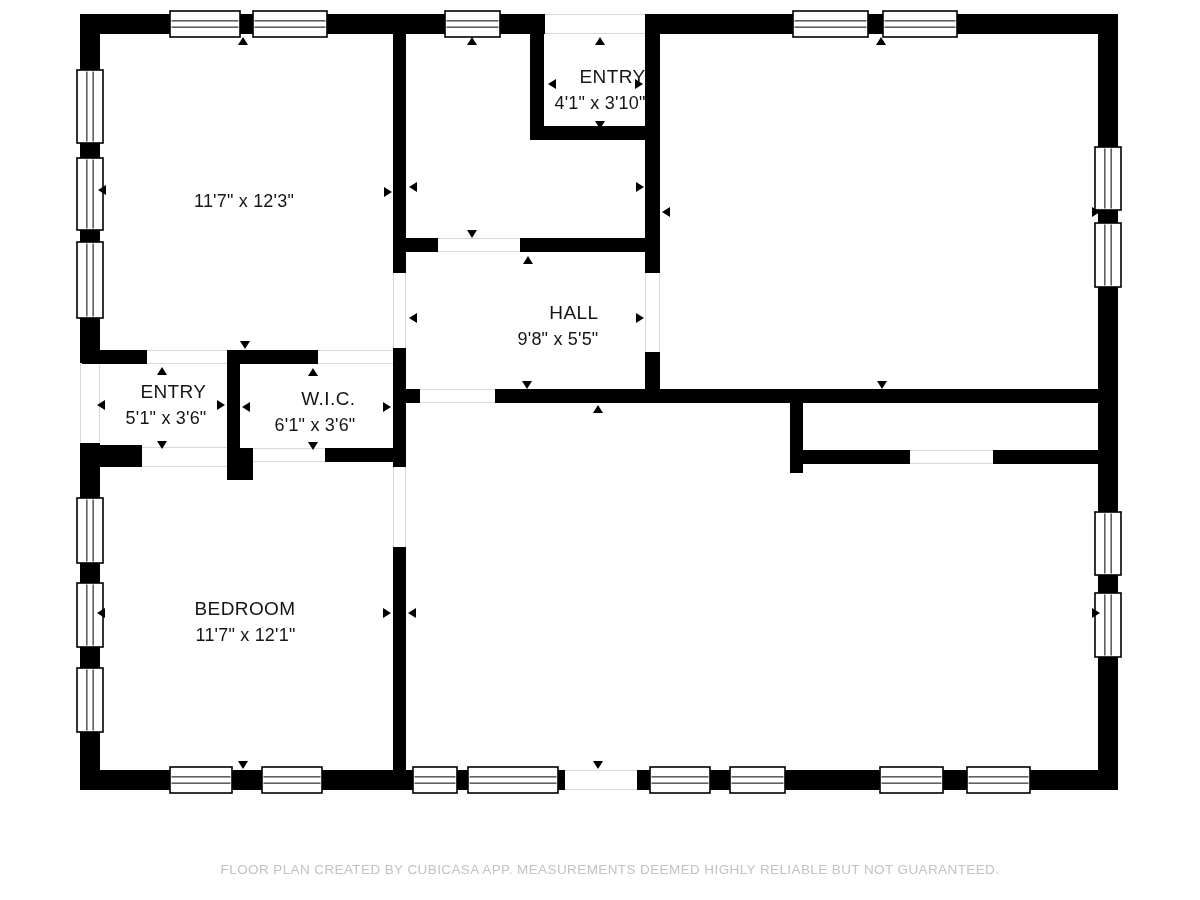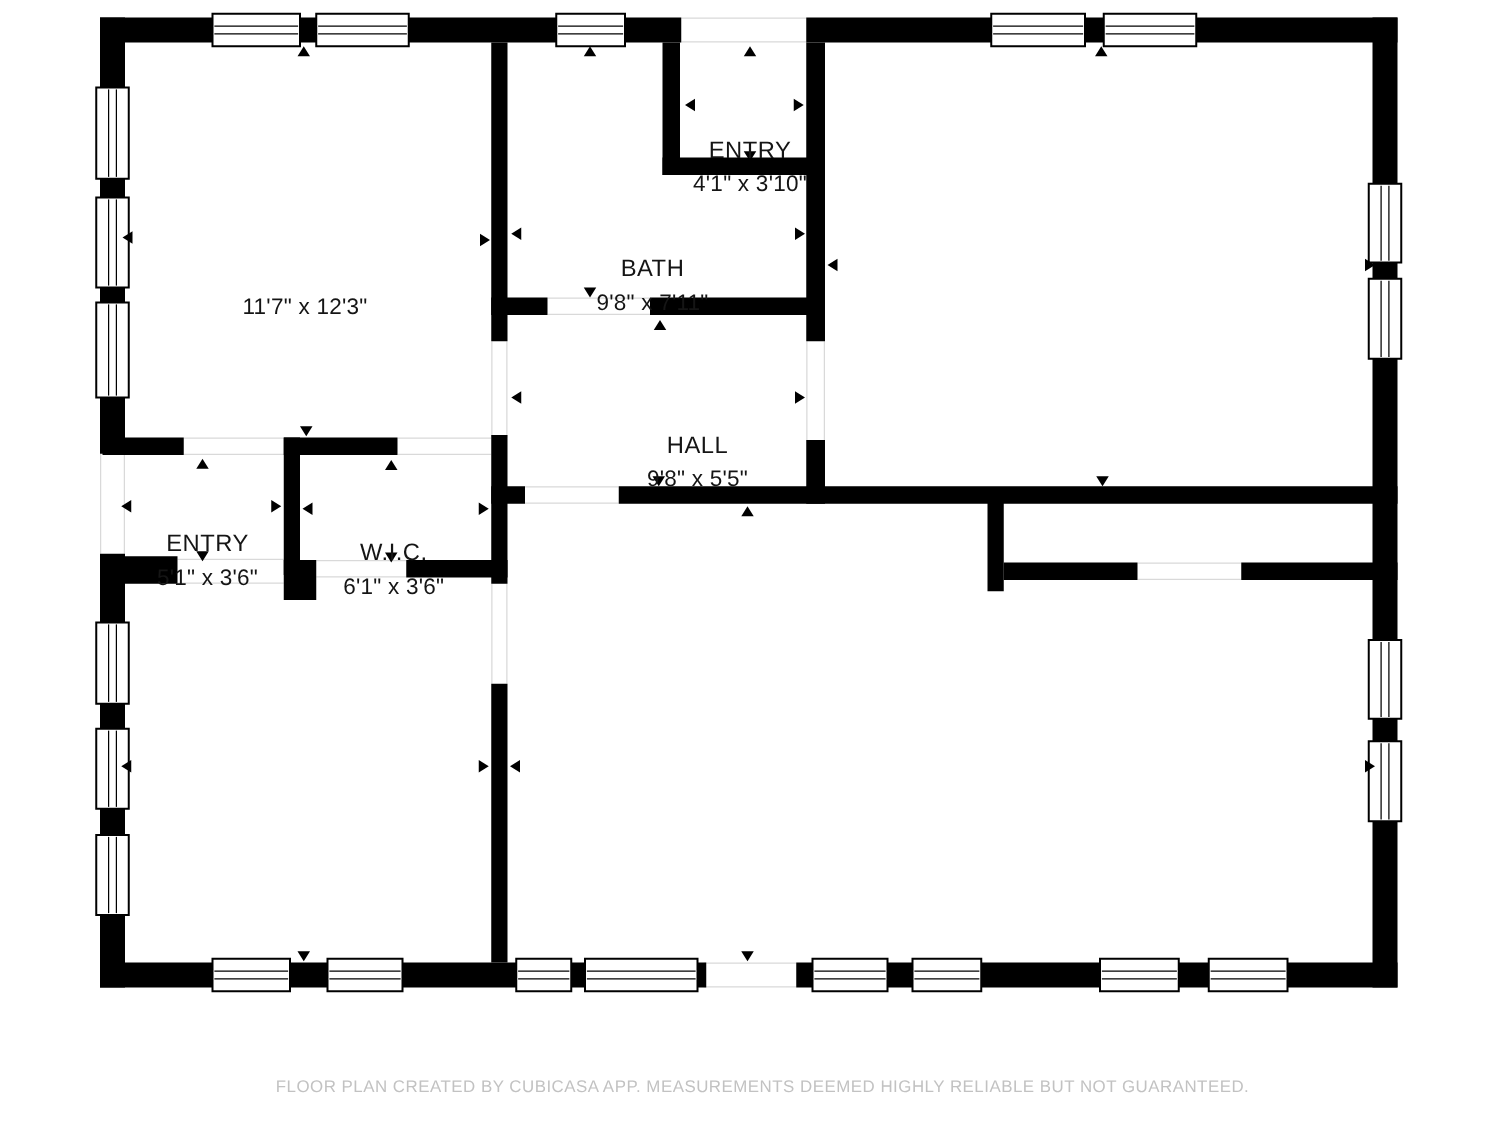--- a/index.html
+++ b/index.html
@@ -3,21 +3,21 @@
 <meta charset="utf-8">
 <style>
   html,body{margin:0;padding:0;background:#ffffff;}
   #stage{
     position:relative;width:1200px;height:900px;background:#ffffff;overflow:hidden;
     font-family:"Liberation Sans",sans-serif;
   }
   #plan-svg{position:absolute;left:0;top:0;}
   .room-label{
     position:absolute;transform:translate(-50%,-50%);
-    text-align:center;color:#151515;white-space:nowrap;line-height:26px;margin-top:44px;
+    text-align:right;color:#151515;white-space:nowrap;line-height:26px;
   }
   .room-name{font-size:19px;letter-spacing:.4px;}
   .room-dims{font-size:18px;letter-spacing:.2px;}
   #footer{
     position:absolute;left:600px;top:869px;transform:translate(-50%,-50%);
     font-size:13.5px;letter-spacing:.4px;color:#c2c2c2;white-space:nowrap;padding-left:20px;
   }
 </style>
 </head>
 <body>
@@ -220,31 +220,31 @@
       <polygon points="598,769 593,761 603,761" fill="#000000"></polygon>
     </svg>
 
   <div class="room-label" style="left:244px;top:201px">
     <div class="room-dims">11'7" x 12'3"</div>
   </div>
   <div class="room-label" style="left:600px;top:90px">
     <div class="room-name">ENTRY</div>
     <div class="room-dims">4'1" x 3'10"</div>
   </div>
-  <div class="room-label" style="left:522px;top:185px">
-    <div class="room-name">BATH</div>
-    <div class="room-dims">9'8" x 7'11"</div>
-  </div>
   <div class="room-label" style="left:558px;top:326px">
     <div class="room-name">HALL</div>
     <div class="room-dims">9'8" x 5'5"</div>
   </div>
   <div class="room-label" style="left:166px;top:405px">
     <div class="room-name">ENTRY</div>
     <div class="room-dims">5'1" x 3'6"</div>
   </div>
   <div class="room-label" style="left:315px;top:412px">
     <div class="room-name">W.I.C.</div>
     <div class="room-dims">6'1" x 3'6"</div>
   </div>
+  <div class="room-label" style="left:245px;top:622px">
+    <div class="room-name">BEDROOM</div>
+    <div class="room-dims">11'7" x 12'1"</div>
+  </div>
 
   <div id="footer">FLOOR PLAN CREATED BY CUBICASA APP. MEASUREMENTS DEEMED HIGHLY RELIABLE BUT NOT GUARANTEED.</div>
 </div>
 
 </body></html>

